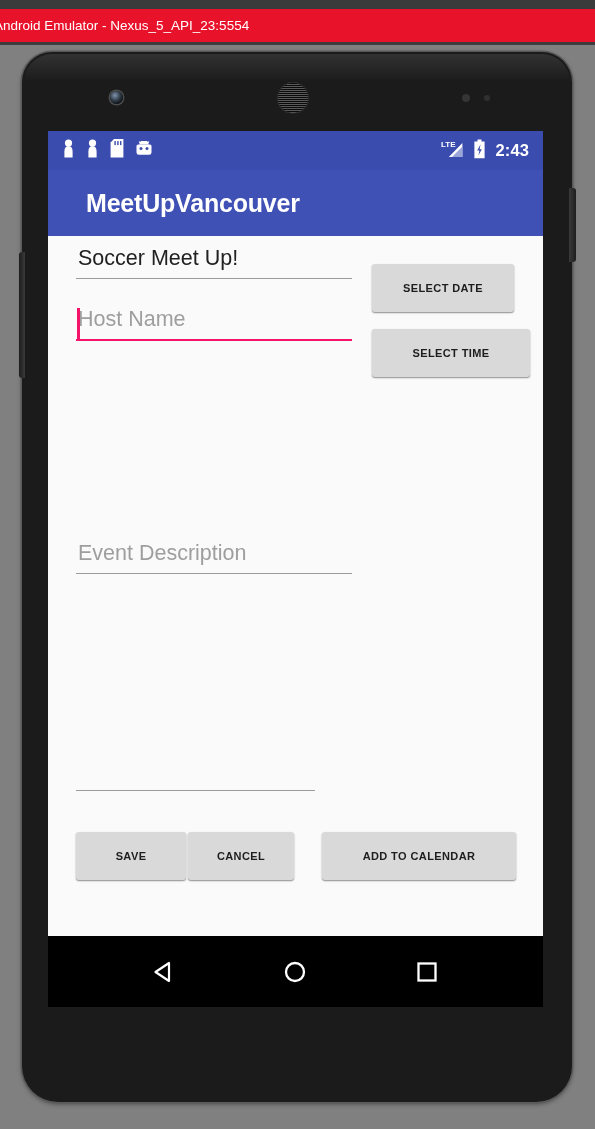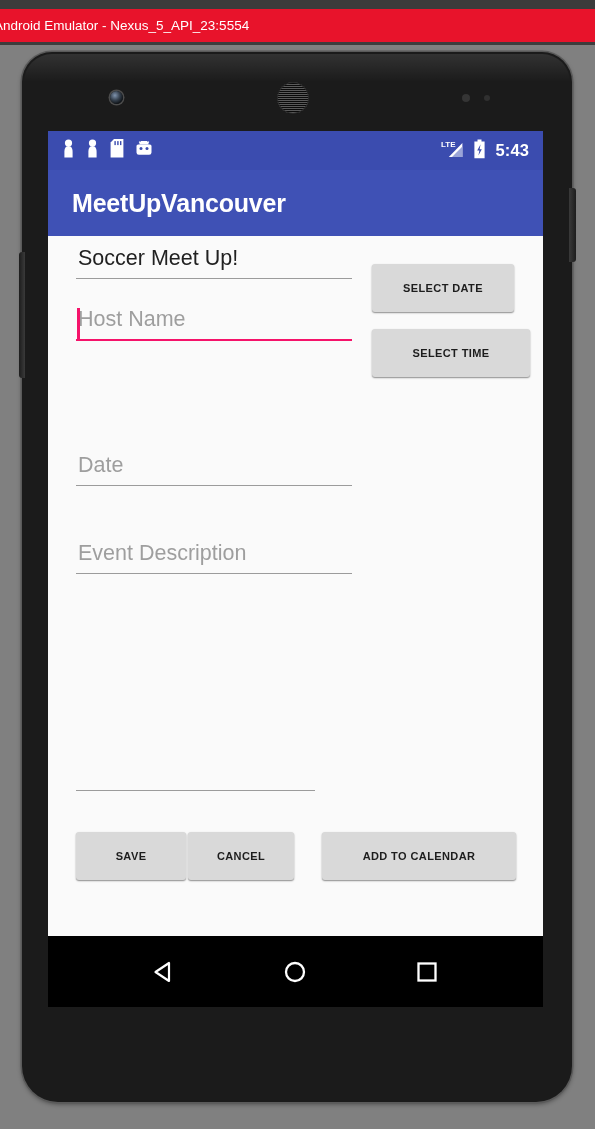--- a/index.html
+++ b/index.html
@@ -148,21 +148,21 @@
     letter-spacing: 0.1px;
     margin-left: 3px;
   }
 
   
   #app-bar {
     height: 66px;
     background: #3f51b5;
     display: flex;
     align-items: center;
-    padding-left: 24px;
+    padding-left: 38px;
     box-sizing: border-box;
   }
   #app-bar-title {
     color: #ffffff;
     font-size: 25px;
     font-weight: bold;
     letter-spacing: -0.2px;
   }
 
   
@@ -314,37 +314,36 @@
           <path d="M22.4 4 L22.4 18 L8.8 18 Z" fill="#ffffff"></path>
           <path d="M22.4 7.6 L22.4 18 L12 18 Z" fill="#9aa5d8"></path>
         </svg>
       </span>
       <span class="sb-icon">
         <svg width="13" height="20" viewBox="0 0 13 20" aria-hidden="true">
           <path d="M4.5 0.6 L8.5 0.6 L8.5 2.4 L11.6 2.4 L11.6 19.2 L1.4 19.2 L1.4 2.4 L4.5 2.4 Z" fill="#ffffff"></path>
           <path d="M7.6 5.2 L4.2 11.4 L6.4 11.4 L5.4 16.4 L8.8 10.2 L6.6 10.2 Z" fill="#3b4caf"></path>
         </svg>
       </span>
-      <span id="status-clock">5:43</span>
+      <span id="status-clock">2:43</span>
     </div>
   </div>
 
   <div id="app-bar">
     <span id="app-bar-title">MeetUpVancouver</span>
   </div>
 
   <div id="content">
 
     <input id="field-host" class="field is-focused" type="text" placeholder="Host Name" style="">
 
     <input id="field-title" class="field" type="text" value="Soccer Meet Up!" style="">
     <span id="host-caret"></span>
 
 
-    <input id="field-date" class="field" type="text" placeholder="Date" style="">
 
     <input id="field-desc" class="field" type="text" placeholder="Event Description" style="">
 
     <input id="field-blank" class="field" type="text" placeholder="" style="">
 
     <button id="btn-select-date" class="mat-button">SELECT DATE</button>
 
     <button id="btn-select-time" class="mat-button">SELECT TIME</button>
 
     <button id="btn-save" class="mat-button">SAVE</button>

